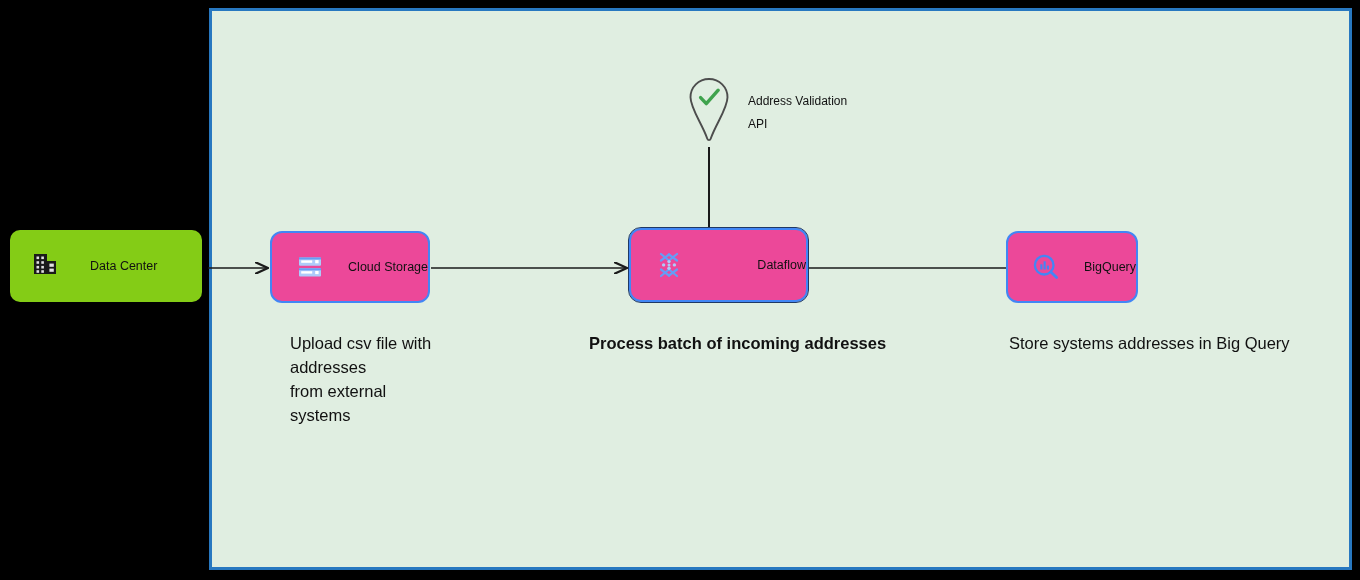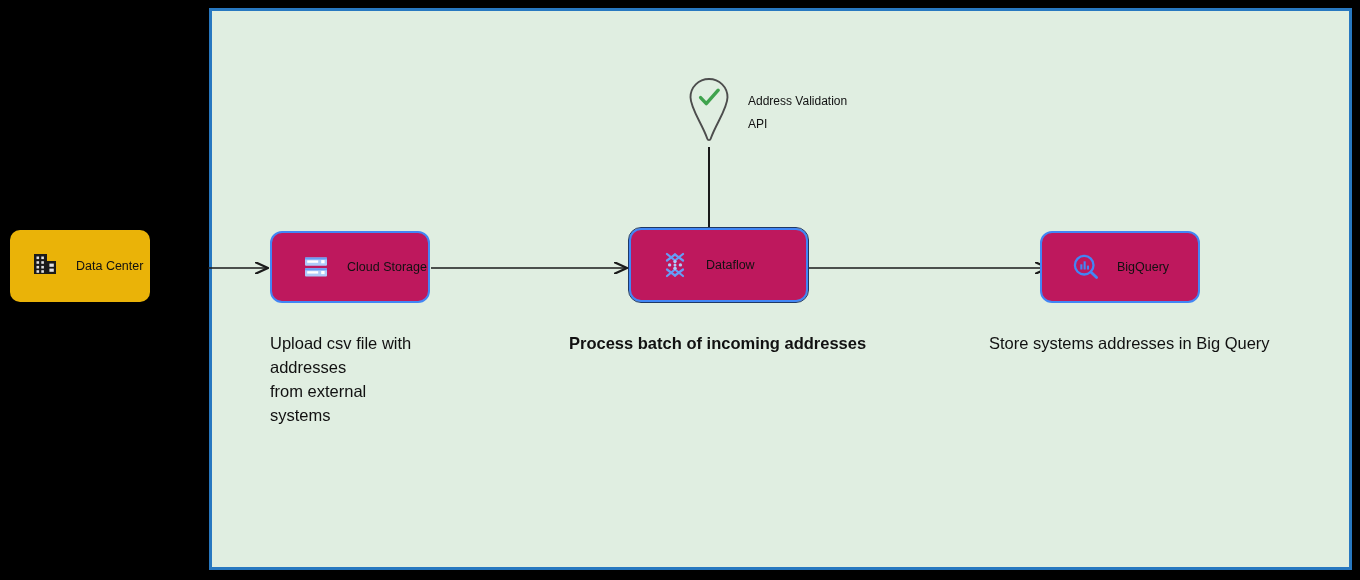--- a/index.html
+++ b/index.html
@@ -25,46 +25,48 @@
     background: #e0eee1;
     border: 3px solid #2878c0;
     box-sizing: border-box;
   }
 
   
   #datacenter-node {
     position: absolute;
     left: 10px;
     top: 230px;
-    width: 140px;
+    width: 192px;
     height: 72px;
-    background: #eab308;
+    background: #84cc16;
     border-radius: 10px;
     display: flex;
     align-items: center;
     padding-left: 22px;
     box-sizing: border-box;
+    gap: 14px;
   }
   #datacenter-node .node-label {
     font-size: 12.5px;
     color: #111111;
     margin-left: 18px;
     white-space: nowrap;
   }
 
   
   .service-node {
     position: absolute;
-    background: #be185d;
+    background: #ec4899;
     border: 2.5px solid #4286f5;
     border-radius: 12px;
     display: flex;
     align-items: center;
     box-sizing: border-box;
-    padding-left: 29px;
+    padding-left: 23px;
+    justify-content: space-between;
   }
   .service-node .node-label {
     font-size: 12.5px;
     color: #111111;
     margin-left: 16px;
     white-space: nowrap;
   }
   .service-node .node-icon {
     flex: 0 0 auto;
     line-height: 0;
@@ -79,23 +81,23 @@
   #node-dataflow {
     left: 629px;
     top: 228px;
     width: 179px;
     height: 74px;
     border-color: #4286f5;
     outline: 1.5px solid #1f3864;
     outline-offset: 0px;
   }
   #node-bigquery {
-    left: 1040px;
+    left: 1006px;
     top: 231px;
-    width: 160px;
+    width: 132px;
     height: 72px;
   }
 
   
   #api-marker {
     position: absolute;
     left: 686px;
     top: 76px;
     width: 46px;
     height: 68px;
@@ -110,20 +112,21 @@
     white-space: pre-line;
   }
 
   
   .caption {
     position: absolute;
     font-size: 16.5px;
     line-height: 24px;
     color: #111111;
     white-space: pre-line;
+    margin-left: 20px;
   }
   #caption-storage { left: 270px; top: 331px; width: 230px; }
   #caption-dataflow { left: 569px; top: 331px; width: 360px; font-weight: bold; }
   #caption-bigquery { left: 989px; top: 331px; width: 360px; }
 
   
   #connectors {
     position: absolute;
     left: 0;
     top: 0;

